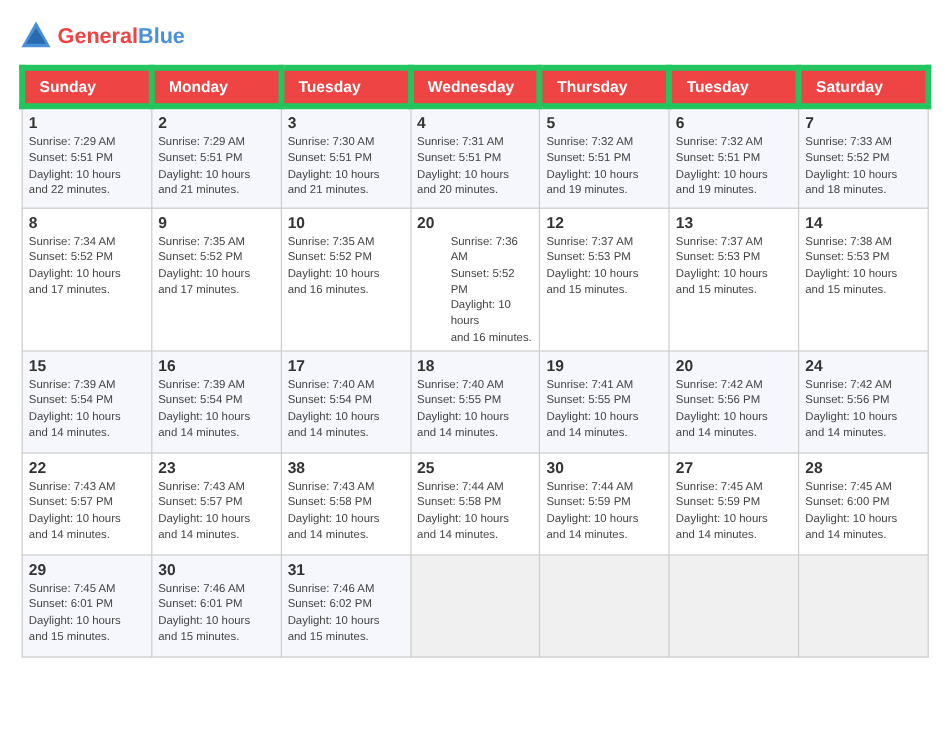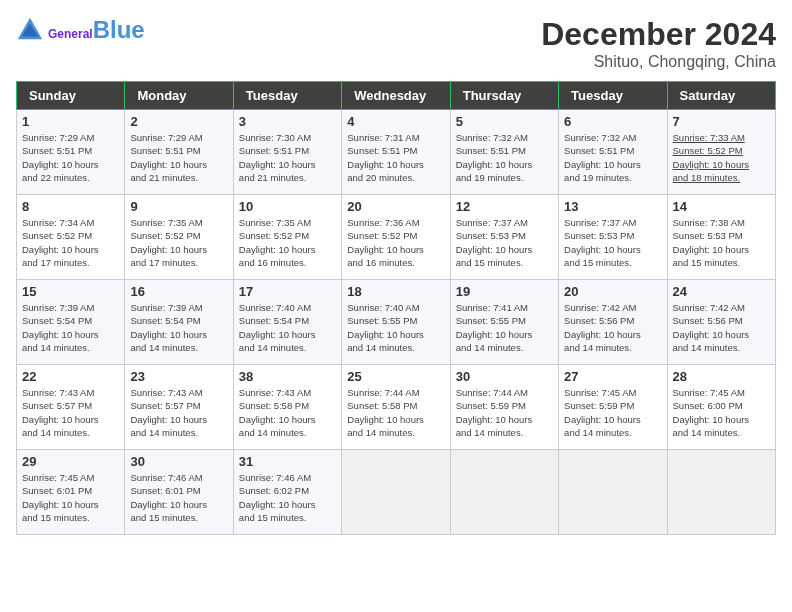--- a/index.html
+++ b/index.html
@@ -15,26 +15,26 @@
       justify-content: space-between;
       align-items: flex-start;
       margin-bottom: 10px;
     }
     .logo {
       display: flex;
       align-items: center;
       gap: 4px;
     }
     .logo-text-general {
-      font-size: 12px;
-      font-weight: bold;
-      color: #6d28d9;
+      font-size: 18px;
+      font-weight: bold;
+      color: #ef4444;
     }
     .logo-text-blue {
-      font-size: 24px;
+      font-size: 18px;
       font-weight: bold;
       color: #4a90d9;
       margin-top: 40px;
     }
     .logo-icon {
       width: 28px;
       height: 28px;
     }
     .title-area {
       text-align: right;
@@ -47,27 +47,27 @@
     .location-title {
       font-size: 16px;
       color: #555;
     }
     table {
       width: 100%;
       border-collapse: collapse;
       table-layout: fixed;
     }
     thead tr th {
-      background-color: #404040;
+      background-color: #ef4444;
       color: #fff;
       font-size: 13px;
       font-weight: bold;
       padding: 6px 12px;
       text-align: left;
-      border: 1px solid #22c55e;
+      border: 5px solid #22c55e;
     }
     tbody tr td {
       vertical-align: top;
       border: 1px solid #ccc;
       padding: 4px 5px;
       font-size: 10px;
       color: #333;
       background: #fff;
       height: 85px;
     }
@@ -99,24 +99,20 @@
 <div class="header-area">
   <div class="logo">
     <svg class="logo-icon" viewBox="0 0 30 30" xmlns="http://www.w3.org/2000/svg">
       <polygon points="15,2 28,25 2,25" fill="#4a90d9"></polygon>
       <polygon points="15,8 24,22 6,22" fill="#2a6ab0"></polygon>
     </svg>
     <div>
       <span class="logo-text-general">General</span><span class="logo-text-blue">Blue</span>
     </div>
   </div>
-  <div class="title-area">
-    <div class="month-title">December 2024</div>
-    <div class="location-title">Shituo, Chongqing, China</div>
-  </div>
 </div>
 
 <table>
   <thead>
     <tr>
     <th>Sunday</th>
         <th>Monday</th>
         <th>Tuesday</th>
         <th>Wednesday</th>
         <th>Thursday</th>
@@ -163,21 +159,21 @@
         </td>
         <td>
           <span class="day-num">6</span>
           <div class="day-info" style="white-space: pre-line;">Sunrise: 7:32 AM
 Sunset: 5:51 PM
 Daylight: 10 hours
 and 19 minutes.</div>
         </td>
         <td>
           <span class="day-num">7</span>
-          <div class="day-info" style="white-space: pre-line; text-decoration: underline;">Sunrise: 7:33 AM
+          <div class="day-info" style="white-space: pre-line;">Sunrise: 7:33 AM
 Sunset: 5:52 PM
 Daylight: 10 hours
 and 18 minutes.</div>
         </td>
       </tr>
       <tr>
         <td>
           <span class="day-num">8</span>
           <div class="day-info" style="white-space: pre-line;">Sunrise: 7:34 AM
 Sunset: 5:52 PM
@@ -193,21 +189,21 @@
         </td>
         <td>
           <span class="day-num">10</span>
           <div class="day-info" style="white-space: pre-line;">Sunrise: 7:35 AM
 Sunset: 5:52 PM
 Daylight: 10 hours
 and 16 minutes.</div>
         </td>
         <td>
           <span class="day-num">20</span>
-          <div class="day-info" style="white-space: pre-line;">Sunrise: 7:36 AM
+          <div class="day-info" style="white-space: pre-line; margin-left: 28px;">Sunrise: 7:36 AM
 Sunset: 5:52 PM
 Daylight: 10 hours
 and 16 minutes.</div>
         </td>
         <td>
           <span class="day-num">12</span>
           <div class="day-info" style="white-space: pre-line;">Sunrise: 7:37 AM
 Sunset: 5:53 PM
 Daylight: 10 hours
 and 15 minutes.</div>

